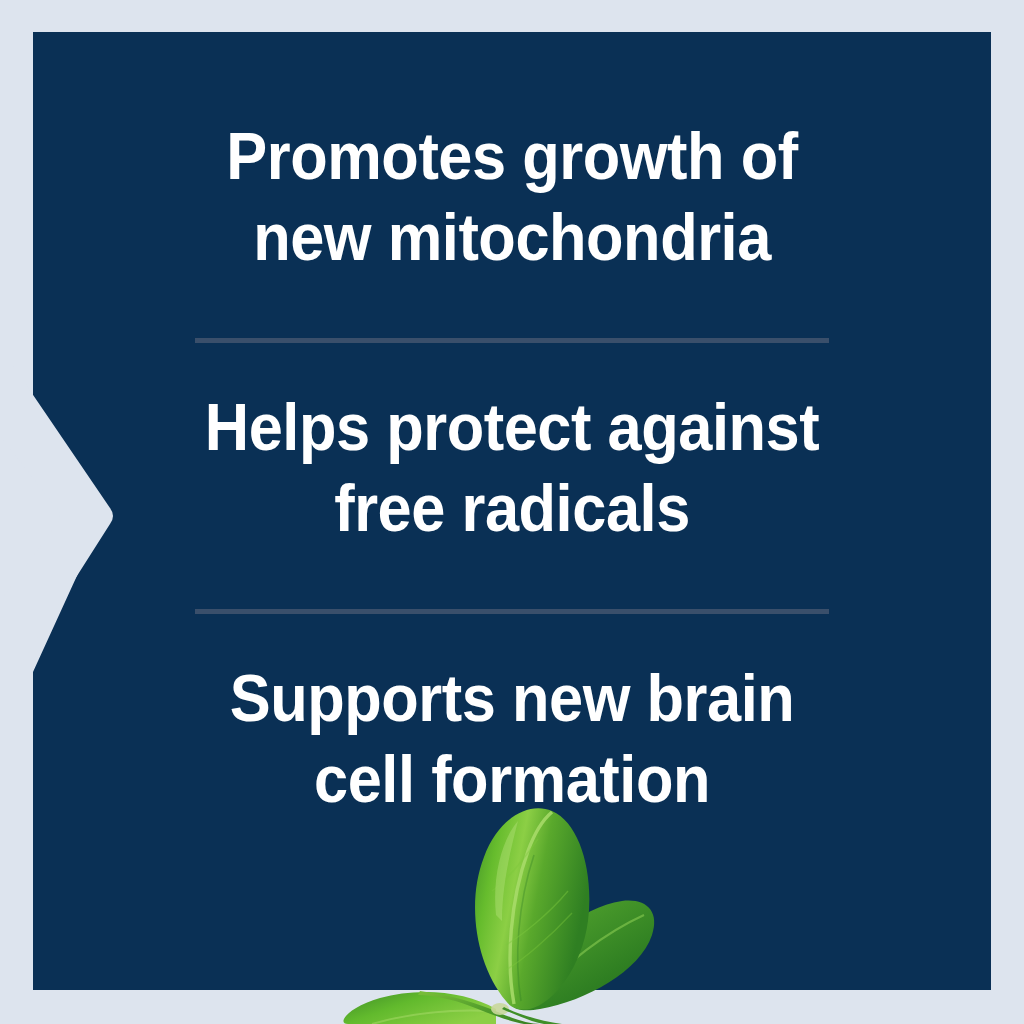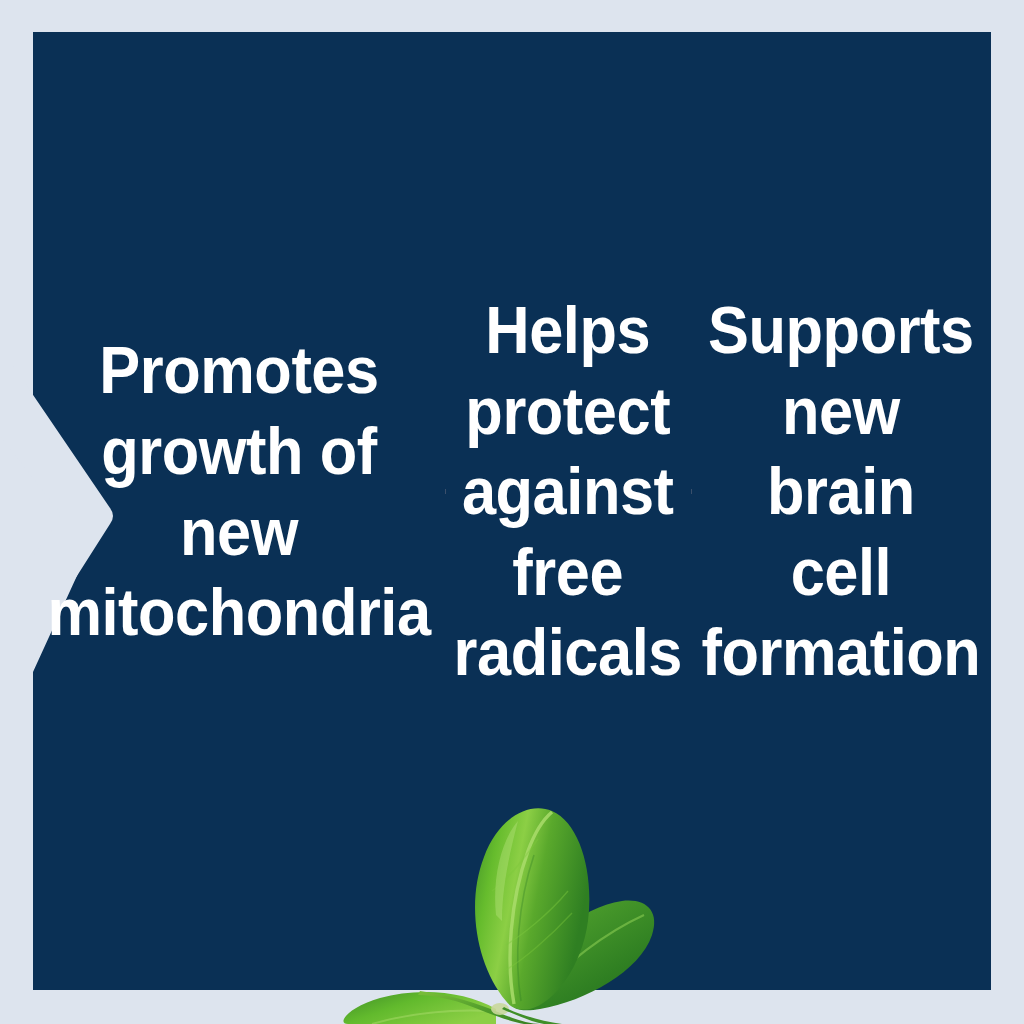--- a/index.html
+++ b/index.html
@@ -56,26 +56,25 @@
   }
 
   
   .content {
     position: absolute;
     left: 33px;
     top: 32px;
     width: 958px;
     height: 787px;
     display: flex;
-    flex-direction: row;
+    flex-direction: column;
     align-items: center;
     justify-content: flex-start;
     padding-top: 84px;
     box-sizing: border-box;
-    margin-top: 24px;
   }
 
   .benefit {
     width: 840px;
     text-align: center;
     color: #ffffff;
     font-weight: bold;
     font-size: 66px;
     line-height: 1.22;
     letter-spacing: -0.5px;

